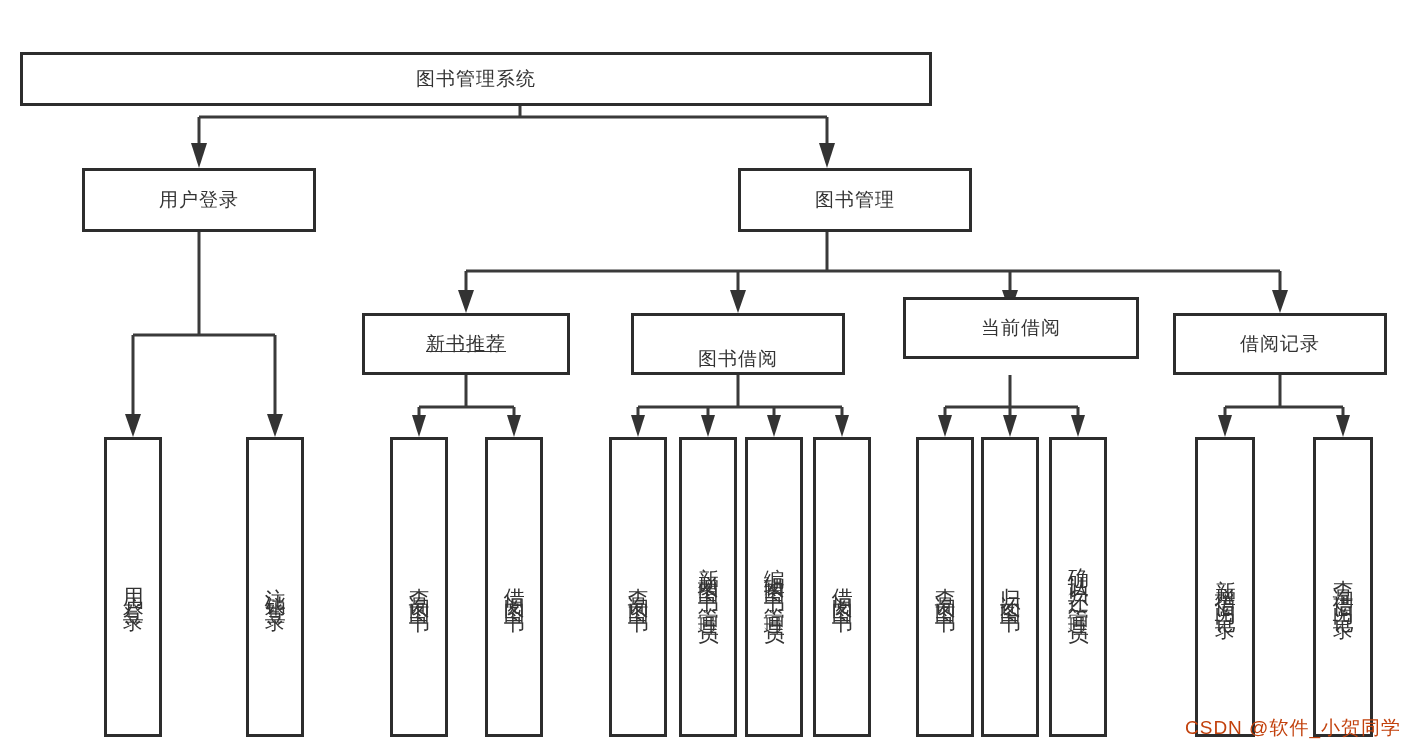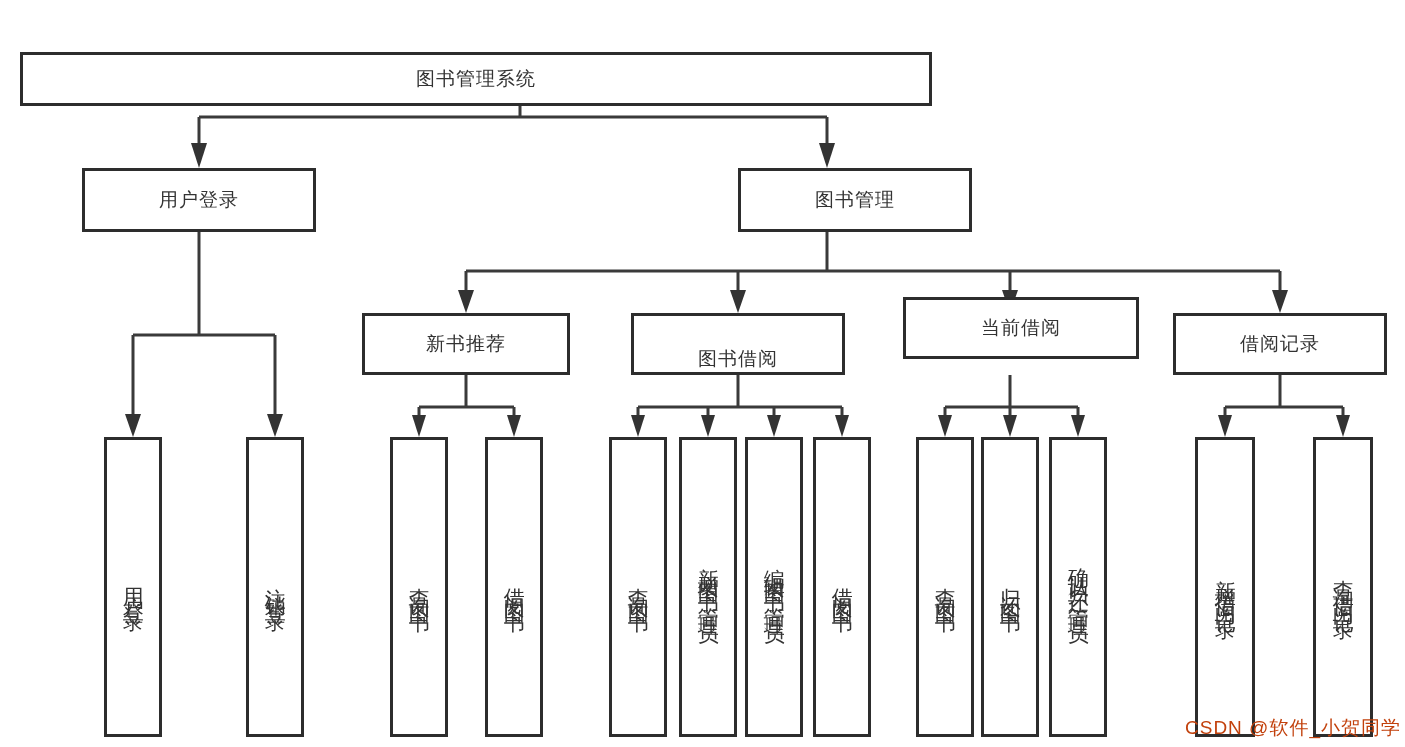--- a/index.html
+++ b/index.html
@@ -85,21 +85,21 @@
     <span class="hlabel">图书管理系统</span>
   </div>
 
   <div class="box" style="left:82px; top:168px; width:234px; height:64px;">
     <span class="hlabel">用户登录</span>
   </div>
   <div class="box" style="left:710px; top:168px; width:234px; height:64px;margin-left:28px;">
     <span class="hlabel">图书管理</span>
   </div>
 
-  <div class="box" style="left:362px; top:313px; width:208px; height:62px;">
+  <div class="box" style="left:362px; top:313px; width:208px; height:62px;text-decoration:underline;">
     <span class="hlabel">新书推荐</span>
   </div>
   <div class="box" style="left:631px; top:313px; width:214px; height:62px;align-items:flex-end;">
     <span class="hlabel">图书借阅</span>
   </div>
   <div class="box" style="left:903px; top:297px; width:236px; height:62px;">
     <span class="hlabel">当前借阅</span>
   </div>
   <div class="box" style="left:1173px; top:313px; width:214px; height:62px;">
     <span class="hlabel">借阅记录</span>

